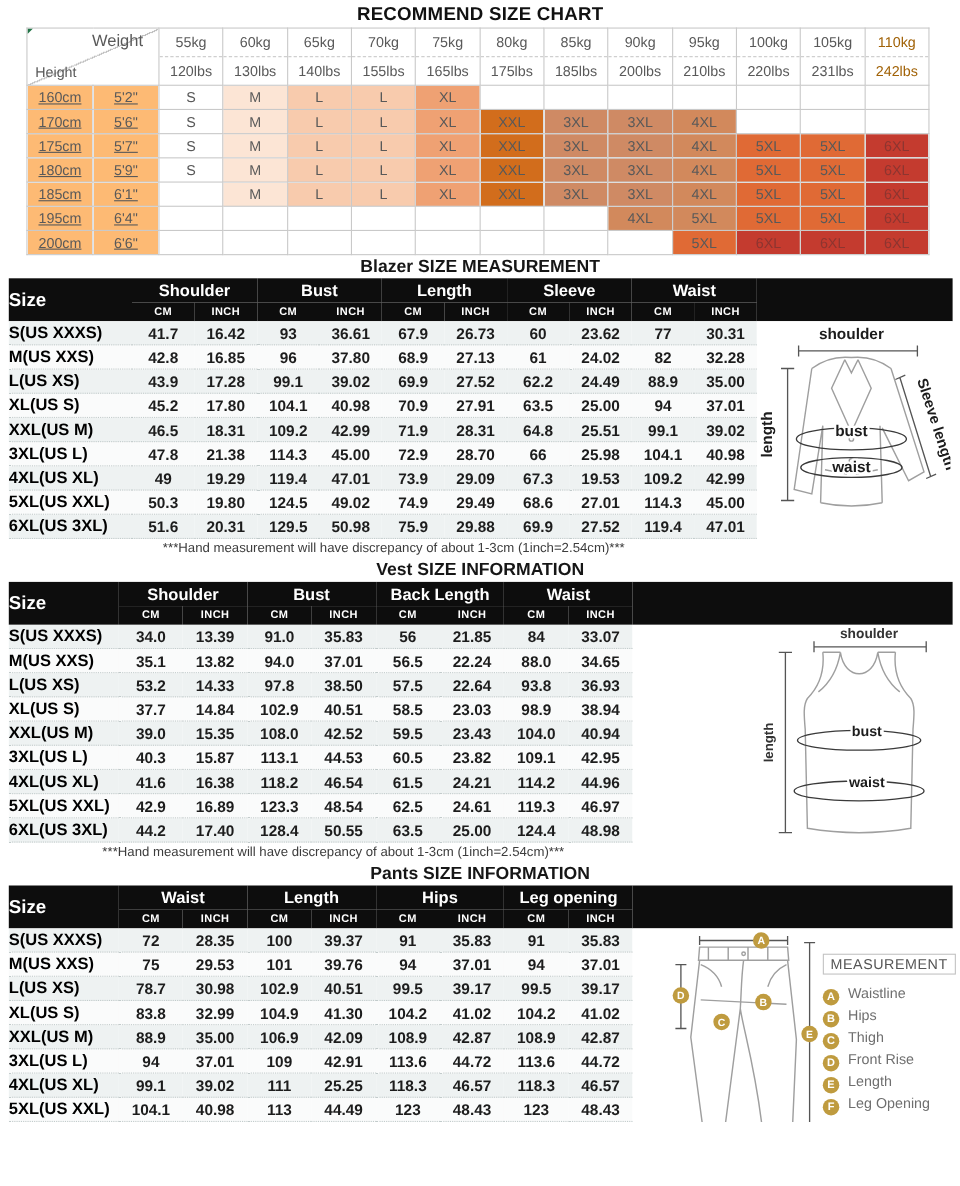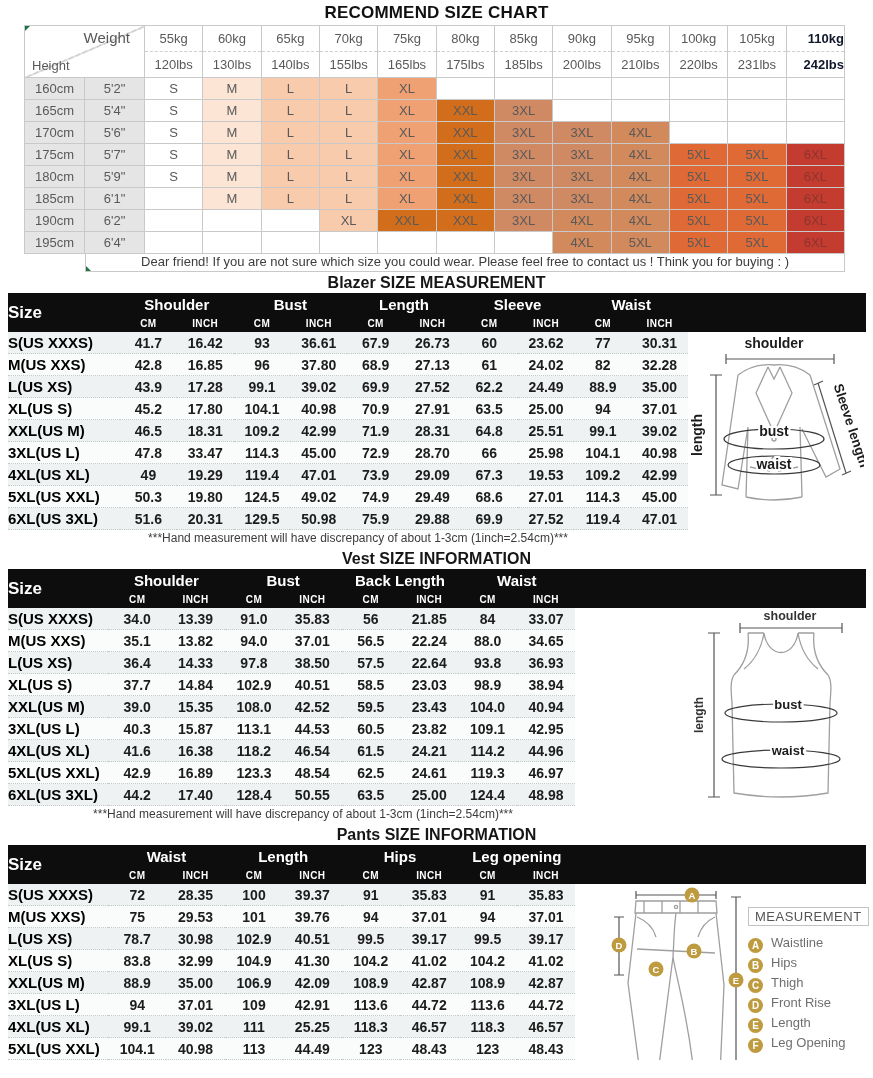--- a/index.html
+++ b/index.html
@@ -12,22 +12,22 @@
   table.sc th,table.sc td{border:1px solid #c9c9c9;padding:0;font-size:13px;color:#595959;text-align:center;overflow:hidden;white-space:nowrap;}
   table.sc td{height:21px;line-height:21px;}
   th.diag{width:119px;height:50px;position:relative;font-weight:400;background:
      linear-gradient(to bottom right,transparent 49.4%,#bdbdbd 49.4%,#bdbdbd 50.6%,transparent 50.6%);}
   th.diag::after{content:'';position:absolute;left:0;top:0;border-top:5px solid #217346;border-right:5px solid transparent;}
   th.diag .w{position:absolute;top:3px;right:14px;font-size:15px;}
   th.diag .h{position:absolute;bottom:4px;left:7px;font-size:13px;}
   th.wh{font-weight:400;}
   th.wh div{height:25px;line-height:25px;}
   th.wh .kg{border-bottom:1px dashed #cfcfcf;}
-  th.wh.b{font-weight:700;color:#0f172a;text-align:right;}
-  td.hcell{background:#e5e5e5;}
+  th.wh.b{font-weight:400;color:#a16207;}
+  td.hcell{background:#fdba74;text-decoration:underline;}
   td.scell.dk{color:#8d3530;}
   .sc-note{margin-left:85px;width:758px;border:1px solid #c9c9c9;border-top:none;height:17px;line-height:16px;font-size:13px;color:#3d3d3d;text-align:center;position:relative;}
   .sc-note::after{content:'';position:absolute;left:0;bottom:0;border-bottom:5px solid #217346;border-right:5px solid transparent;}
 
   
   h2.sect-title{margin:2px 0 1px;font-size:16px;font-weight:600;text-align:center;color:#161616;}
   .sect{position:relative;width:858px;margin-left:8px;}
   table.info{border-collapse:collapse;table-layout:fixed;width:858px;}
   table.info th{background:#0d0d0d;color:#fff;padding:0;}
   th.sizeh{font-size:17px;font-weight:700;text-align:left;padding-left:22px;}
@@ -132,36 +132,20 @@
           <td class="scell" style="background: rgb(239, 161, 115);">XL</td>
           <td class="scell"></td>
           <td class="scell"></td>
           <td class="scell"></td>
           <td class="scell"></td>
           <td class="scell"></td>
           <td class="scell"></td>
           <td class="scell"></td>
         </tr>
         <tr>
-          <td class="hcell">165cm</td>
-          <td class="hcell">5'4"</td>
-          <td class="scell" style="background: rgb(255, 255, 255);">S</td>
-          <td class="scell" style="background: rgb(252, 229, 213);">M</td>
-          <td class="scell" style="background: rgb(248, 203, 173);">L</td>
-          <td class="scell" style="background: rgb(248, 203, 173);">L</td>
-          <td class="scell" style="background: rgb(239, 161, 115);">XL</td>
-          <td class="scell" style="background: rgb(210, 109, 28);">XXL</td>
-          <td class="scell" style="background: rgb(207, 138, 100);">3XL</td>
-          <td class="scell"></td>
-          <td class="scell"></td>
-          <td class="scell"></td>
-          <td class="scell"></td>
-          <td class="scell"></td>
-        </tr>
-        <tr>
           <td class="hcell">170cm</td>
           <td class="hcell">5'6"</td>
           <td class="scell" style="background: rgb(255, 255, 255);">S</td>
           <td class="scell" style="background: rgb(252, 229, 213);">M</td>
           <td class="scell" style="background: rgb(248, 203, 173);">L</td>
           <td class="scell" style="background: rgb(248, 203, 173);">L</td>
           <td class="scell" style="background: rgb(239, 161, 115);">XL</td>
           <td class="scell" style="background: rgb(210, 109, 28);">XXL</td>
           <td class="scell" style="background: rgb(207, 138, 100);">3XL</td>
           <td class="scell" style="background: rgb(207, 138, 100);">3XL</td>
@@ -212,54 +196,53 @@
           <td class="scell" style="background: rgb(239, 161, 115);">XL</td>
           <td class="scell" style="background: rgb(210, 109, 28);">XXL</td>
           <td class="scell" style="background: rgb(207, 138, 100);">3XL</td>
           <td class="scell" style="background: rgb(207, 138, 100);">3XL</td>
           <td class="scell" style="background: rgb(210, 137, 92);">4XL</td>
           <td class="scell" style="background: rgb(224, 106, 53);">5XL</td>
           <td class="scell" style="background: rgb(224, 106, 53);">5XL</td>
           <td class="scell dk" style="background: rgb(196, 59, 47);">6XL</td>
         </tr>
         <tr>
-          <td class="hcell">190cm</td>
-          <td class="hcell">6'2"</td>
-          <td class="scell"></td>
-          <td class="scell"></td>
-          <td class="scell"></td>
-          <td class="scell" style="background: rgb(248, 203, 173);">XL</td>
-          <td class="scell" style="background: rgb(210, 109, 28);">XXL</td>
-          <td class="scell" style="background: rgb(210, 109, 28);">XXL</td>
-          <td class="scell" style="background: rgb(207, 138, 100);">3XL</td>
+          <td class="hcell">195cm</td>
+          <td class="hcell">6'4"</td>
+          <td class="scell"></td>
+          <td class="scell"></td>
+          <td class="scell"></td>
+          <td class="scell"></td>
+          <td class="scell"></td>
+          <td class="scell"></td>
+          <td class="scell"></td>
           <td class="scell" style="background: rgb(210, 137, 92);">4XL</td>
-          <td class="scell" style="background: rgb(210, 137, 92);">4XL</td>
+          <td class="scell" style="background: rgb(210, 137, 92);">5XL</td>
           <td class="scell" style="background: rgb(224, 106, 53);">5XL</td>
           <td class="scell" style="background: rgb(224, 106, 53);">5XL</td>
           <td class="scell dk" style="background: rgb(196, 59, 47);">6XL</td>
         </tr>
         <tr>
-          <td class="hcell">195cm</td>
-          <td class="hcell">6'4"</td>
-          <td class="scell"></td>
-          <td class="scell"></td>
-          <td class="scell"></td>
-          <td class="scell"></td>
-          <td class="scell"></td>
-          <td class="scell"></td>
-          <td class="scell"></td>
-          <td class="scell" style="background: rgb(210, 137, 92);">4XL</td>
-          <td class="scell" style="background: rgb(210, 137, 92);">5XL</td>
-          <td class="scell" style="background: rgb(224, 106, 53);">5XL</td>
-          <td class="scell" style="background: rgb(224, 106, 53);">5XL</td>
+          <td class="hcell">200cm</td>
+          <td class="hcell">6'6"</td>
+          <td class="scell"></td>
+          <td class="scell"></td>
+          <td class="scell"></td>
+          <td class="scell"></td>
+          <td class="scell"></td>
+          <td class="scell"></td>
+          <td class="scell"></td>
+          <td class="scell"></td>
+          <td class="scell" style="background: rgb(224, 106, 53);">5XL</td>
+          <td class="scell dk" style="background: rgb(196, 59, 47);">6XL</td>
+          <td class="scell dk" style="background: rgb(196, 59, 47);">6XL</td>
           <td class="scell dk" style="background: rgb(196, 59, 47);">6XL</td>
         </tr>
       </tbody>
   </table>
-  <div class="sc-note">Dear friend! If you are not sure which size you could wear. Please feel free to contact us ! Think you for buying  : )</div>
 
   <h2 class="sect-title">Blazer SIZE MEASUREMENT</h2>
   <div class="sect">
     <table class="info" id="blazer-table">
         <colgroup>
           <col style="width: 112px;">
           <col style="width: 56.8px;">
           <col style="width: 56.8px;">
           <col style="width: 56.8px;">
           <col style="width: 56.8px;">
@@ -361,21 +344,21 @@
             <td class="val">28.31</td>
             <td class="val">64.8</td>
             <td class="val">25.51</td>
             <td class="val">99.1</td>
             <td class="val">39.02</td>
             <td class="fillc"></td>
           </tr>
           <tr>
             <td class="sz">3XL(US L)</td>
             <td class="val">47.8</td>
-            <td class="val">33.47</td>
+            <td class="val">21.38</td>
             <td class="val">114.3</td>
             <td class="val">45.00</td>
             <td class="val">72.9</td>
             <td class="val">28.70</td>
             <td class="val">66</td>
             <td class="val">25.98</td>
             <td class="val">104.1</td>
             <td class="val">40.98</td>
             <td class="fillc"></td>
           </tr>
@@ -497,21 +480,21 @@
             <td class="val">94.0</td>
             <td class="val">37.01</td>
             <td class="val">56.5</td>
             <td class="val">22.24</td>
             <td class="val">88.0</td>
             <td class="val">34.65</td>
             <td class="fillc"></td>
           </tr>
           <tr>
             <td class="sz">L(US XS)</td>
-            <td class="val">36.4</td>
+            <td class="val">53.2</td>
             <td class="val">14.33</td>
             <td class="val">97.8</td>
             <td class="val">38.50</td>
             <td class="val">57.5</td>
             <td class="val">22.64</td>
             <td class="val">93.8</td>
             <td class="val">36.93</td>
             <td class="fillc"></td>
           </tr>
           <tr>

